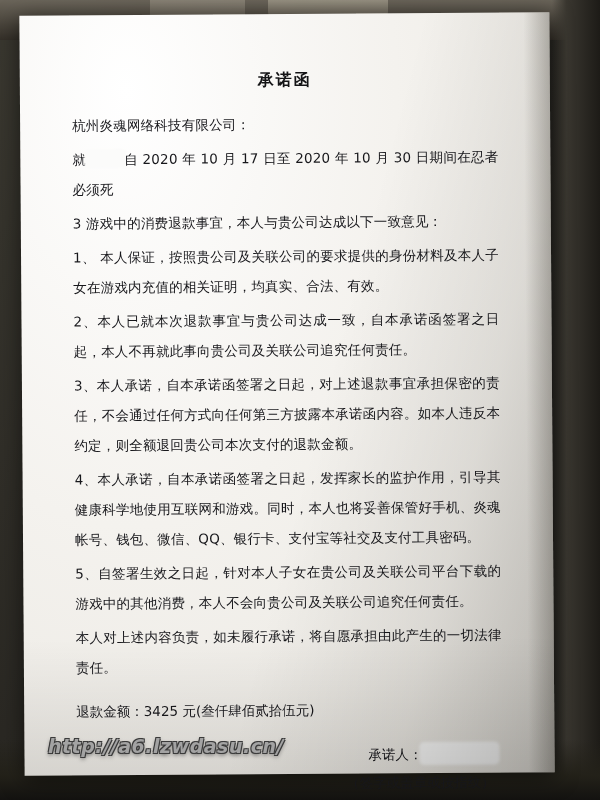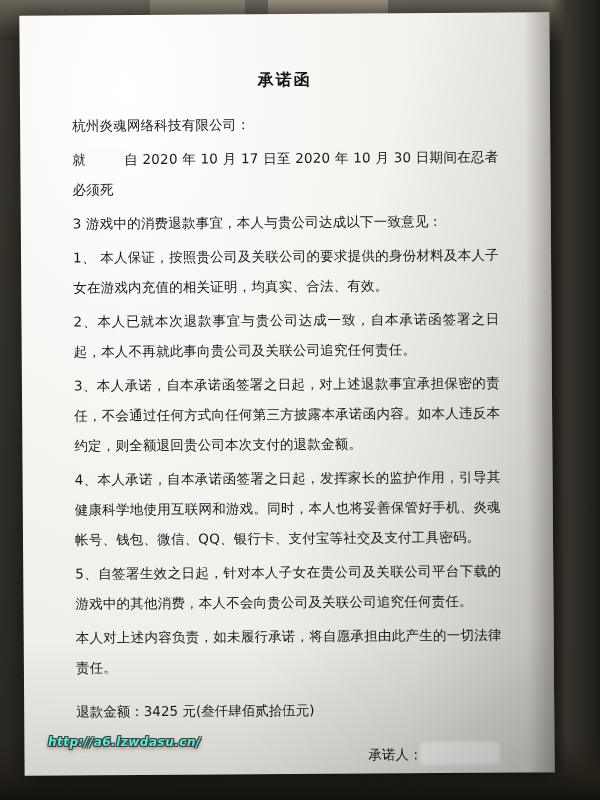--- a/index.html
+++ b/index.html
@@ -150,24 +150,24 @@
     color: #17171b;
     padding-right: 2px;
   }
 
   
   .watermark {
     position: absolute;
     left: 48px;
     top: 735px;
     font-family: "DejaVu Sans", "Liberation Sans", sans-serif;
-    font-size: 12px;
+    font-size: 19px;
     font-weight: 700;
     font-style: italic;
-    color: #5eead4;
+    color: #a3a3a3;
     text-shadow:
       1px 1px 0 #3b3b3b,
       -1px 1px 0 #3b3b3b,
       1px -1px 0 #3b3b3b,
       -1px -1px 0 #3b3b3b,
       0 2px 4px rgba(0,0,0,.6);
     letter-spacing: .5px;
     z-index: 20;
   }
 </style>

